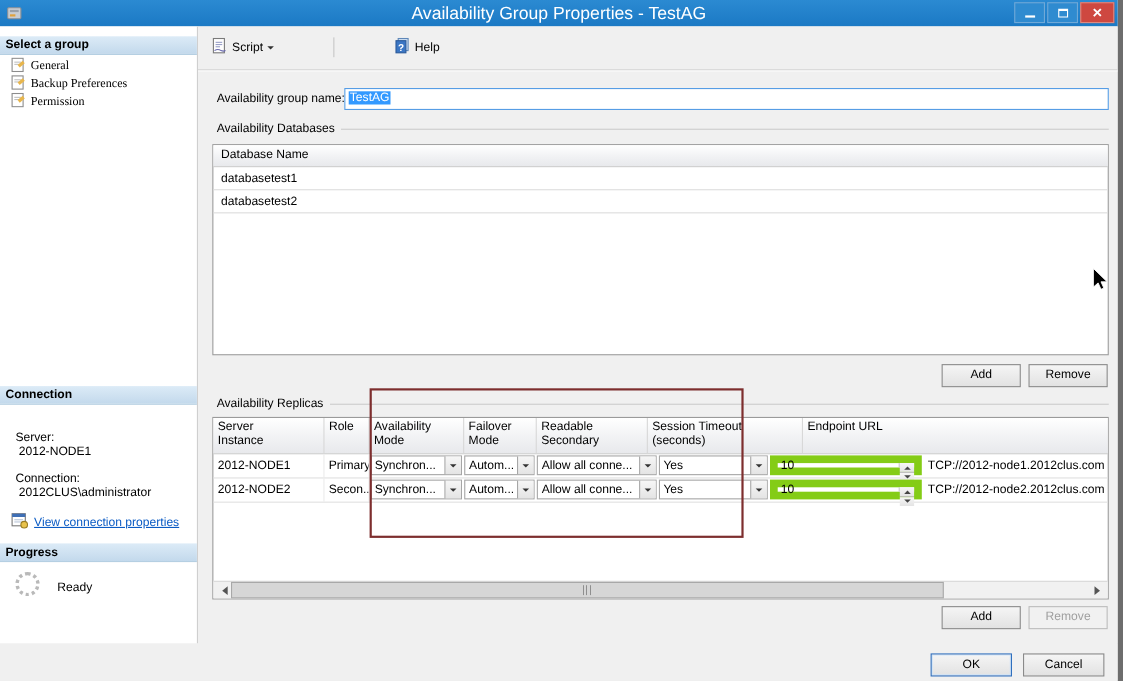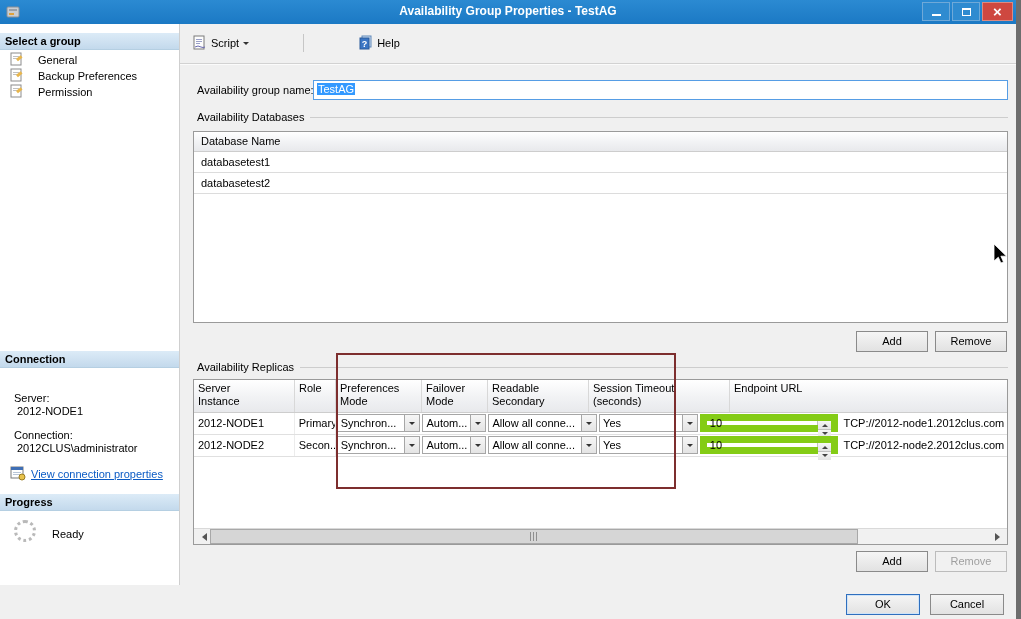--- a/index.html
+++ b/index.html
@@ -5,38 +5,38 @@
   * { margin:0; padding:0; box-sizing:border-box; }
   html,body { width:1021px; height:619px; overflow:hidden; background:#6d6d6d;
               font-family:"Liberation Sans", sans-serif; font-size:11px; color:#000; }
   #window { position:relative; width:1016px; height:619px; background:#f0f0f0; }
 
   
   .titlebar { position:absolute; left:0; top:0; width:1016px; height:24px;
               background:linear-gradient(#2b8ad2,#1b79c4); }
   .app-icon { position:absolute; left:5px; top:4px; width:16px; height:16px; }
   .win-title { position:absolute; left:0; right:0; top:4px; text-align:center;
-               color:#fff; font-size:12px; font-weight:bold; }
+               color:#fff; font-size:16px; font-weight:normal; }
   .winbtn { position:absolute; top:2px; height:19px; display:flex; align-items:center;
             justify-content:center; cursor:default; }
   .winbtn.min { left:922px; width:28px; background:#2f8bd0; border:1px solid #6fa9d8; }
   .winbtn.max { left:952px; width:28px; background:#2f8bd0; border:1px solid #6fa9d8; }
   .winbtn.close { left:982px; width:31px; background:#ce4840; border:1px solid #dd8a80; }
   .glyph-min { width:9px; height:2px; background:#fff; margin-top:7px; }
   .glyph-max { width:9px; height:8px; border:1px solid #fff; border-top:2px solid #fff; }
   .glyph-close { color:#fff; font-size:15px; font-weight:bold; line-height:17px; }
 
   
   .sidebar { position:absolute; left:0; top:24px; width:180px; height:561px;
              background:#fff; border-right:1px solid #cfcfcf; }
   .side-header { position:absolute; left:0; width:179px; height:17px; padding:2px 0 0 5px;
                  font-weight:bold; background:linear-gradient(#dcebf7,#c3d9ec);
                  border-bottom:1px solid #b5cfe2; }
   .side-item { position:absolute; left:10px; height:16px; display:flex; align-items:center;
-               gap:15px; cursor:default; }
+               gap:5px; cursor:default;font-family:Liberation Serif, serif; }
   .side-label2 { position:absolute; left:14px; }
   .side-value { position:absolute; left:17px; }
   .link-row { position:absolute; left:10px; display:flex; align-items:center; gap:5px; }
   .side-link { color:#0b5bc4; text-decoration:underline; cursor:pointer; }
   .spinner { position:absolute; left:14px; width:22px; height:22px; border-radius:50%;
              border:3px dotted #b9b9b9; }
 
   
   .main { position:absolute; left:180px; top:24px; width:836px; height:561px; background:#f0f0f0; }
   .toolbar { position:absolute; left:6px; top:7px; height:24px; display:flex; align-items:center;gap:44px; }
@@ -243,21 +243,21 @@
     <div class="section-row" style="top:337px;">
       <span>Availability Replicas</span>
       <span class="section-line"></span>
     </div>
 
     <div class="grid">
       <div class="g-hrow">
         <div class="g-hcell c0">Server
 Instance</div>
         <div class="g-hcell c1">Role</div>
-        <div class="g-hcell c2">Preferences
+        <div class="g-hcell c2">Availability
 Mode</div>
         <div class="g-hcell c3">Failover
 Mode</div>
         <div class="g-hcell c5">Readable
 Secondary</div>
         <div class="g-hcell c6">Session Timeout
 (seconds)</div>
         <div class="g-hcell c7">Endpoint URL</div>
       </div>
 

